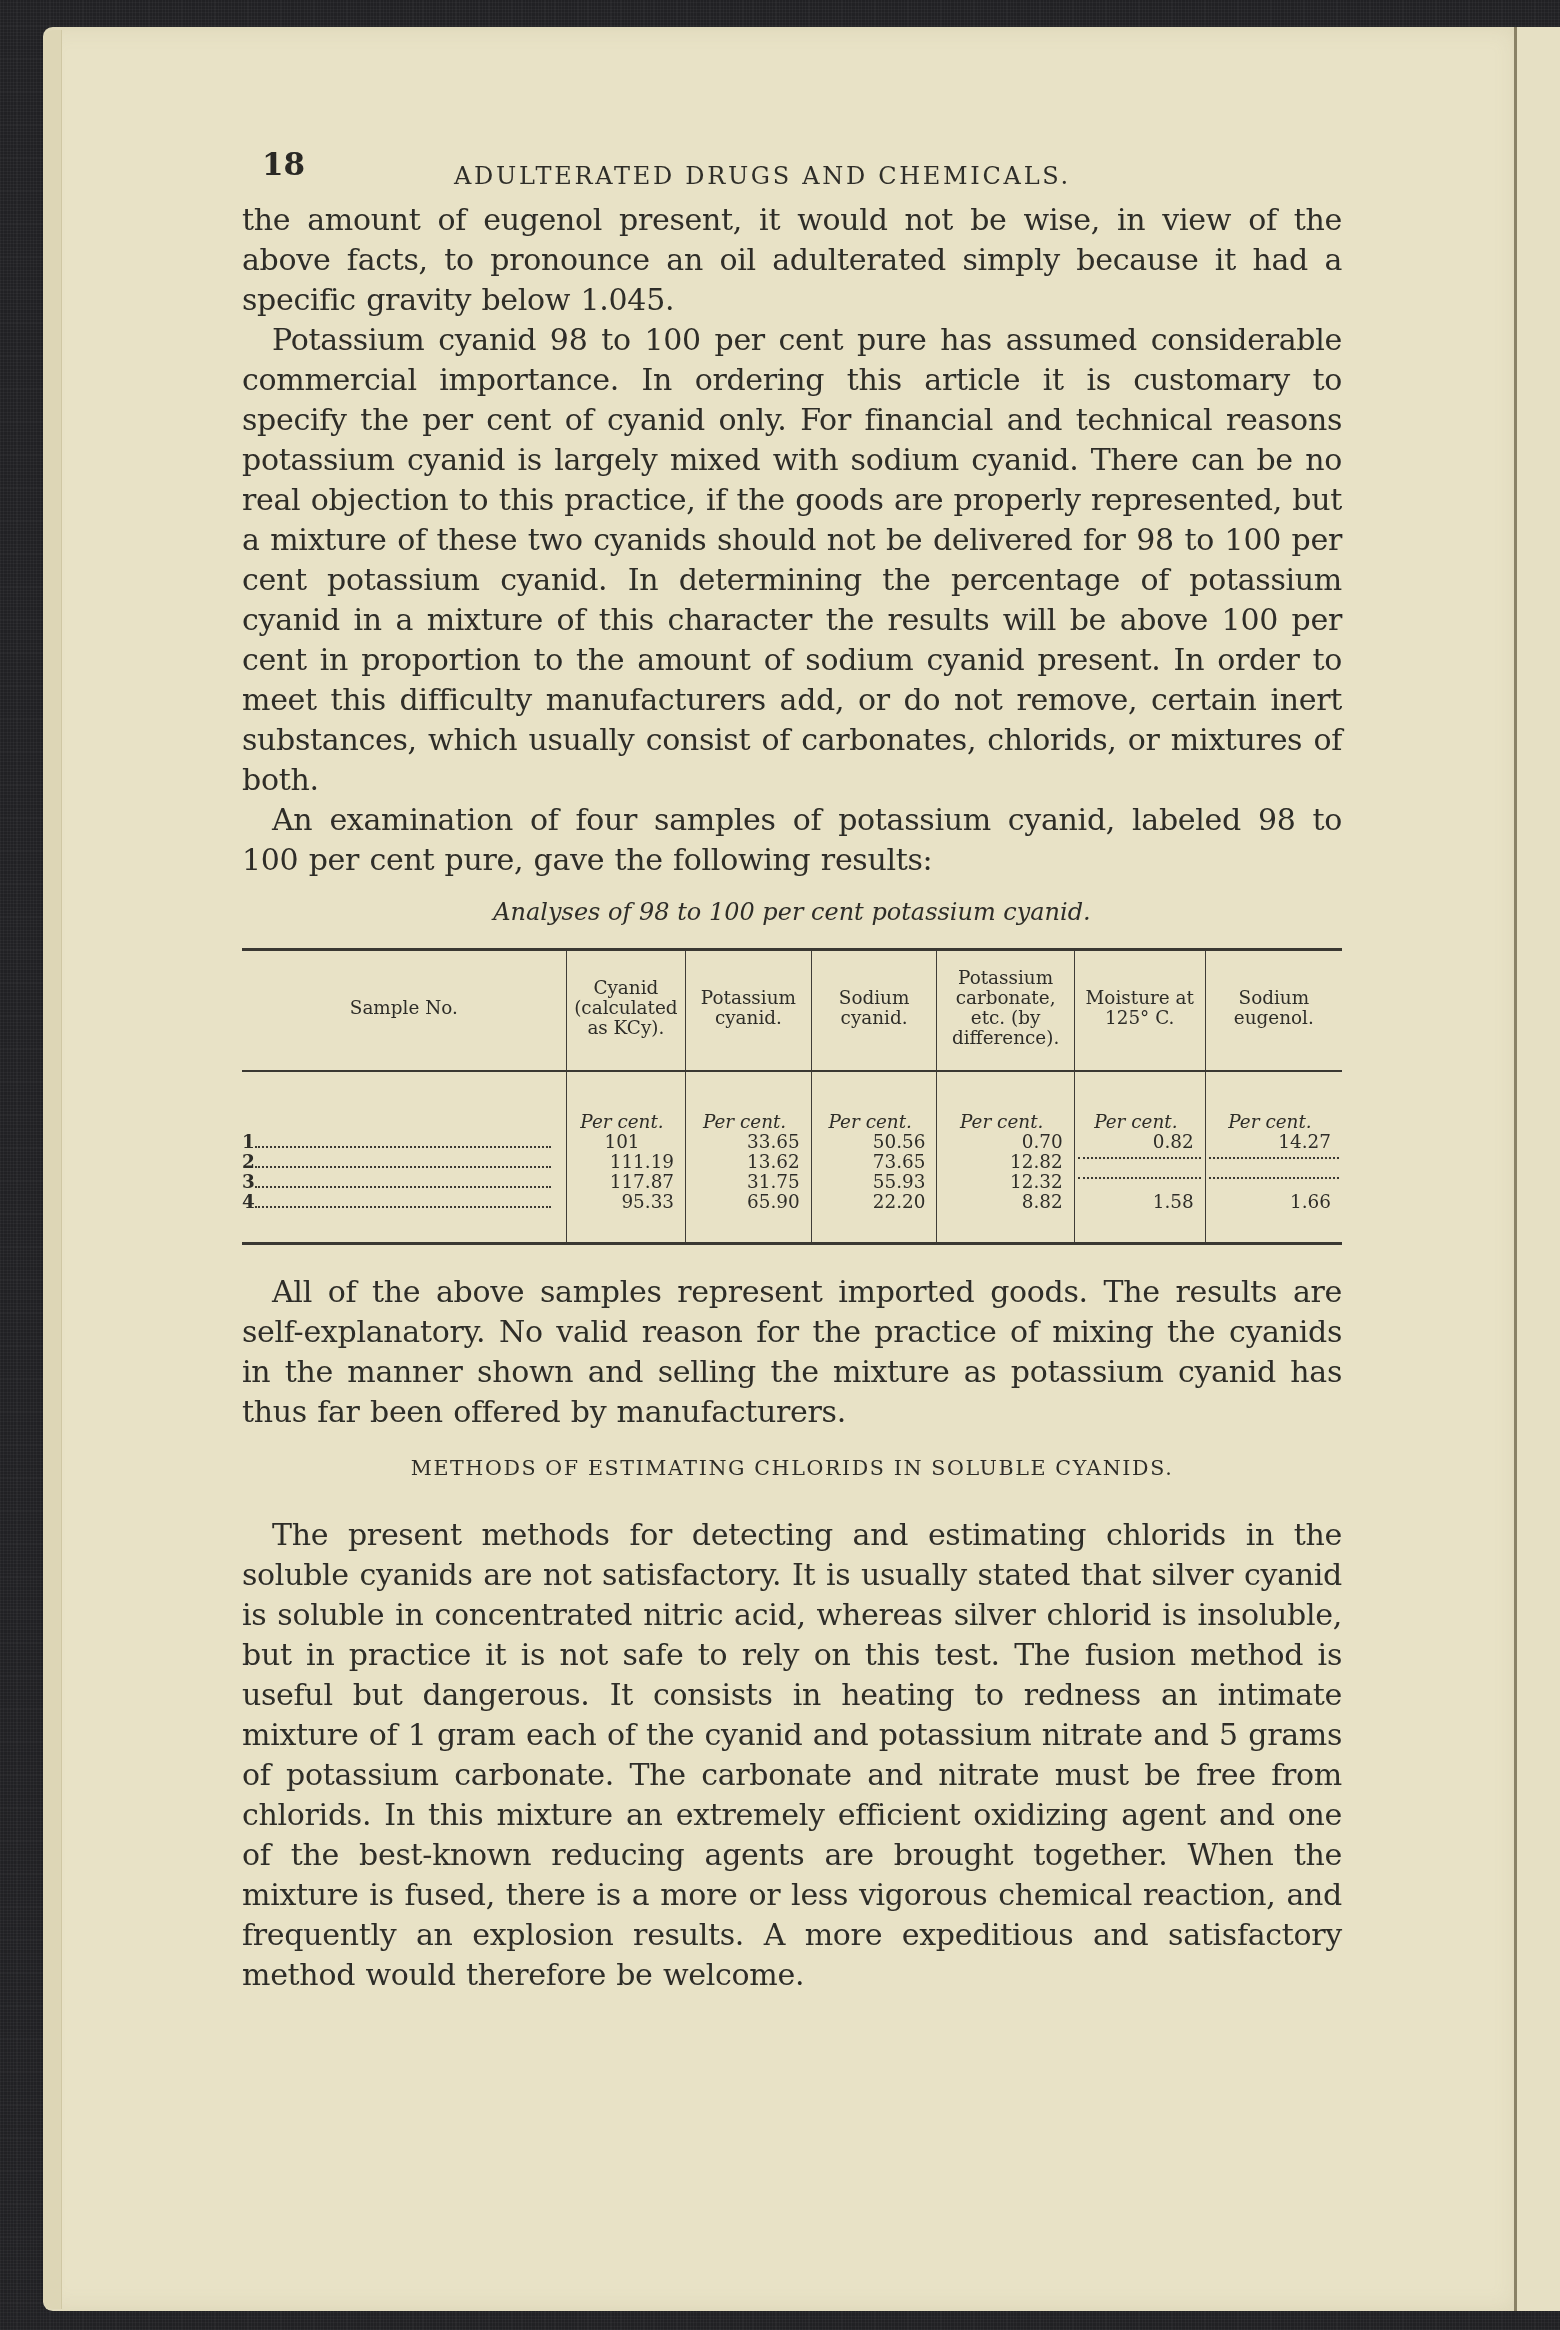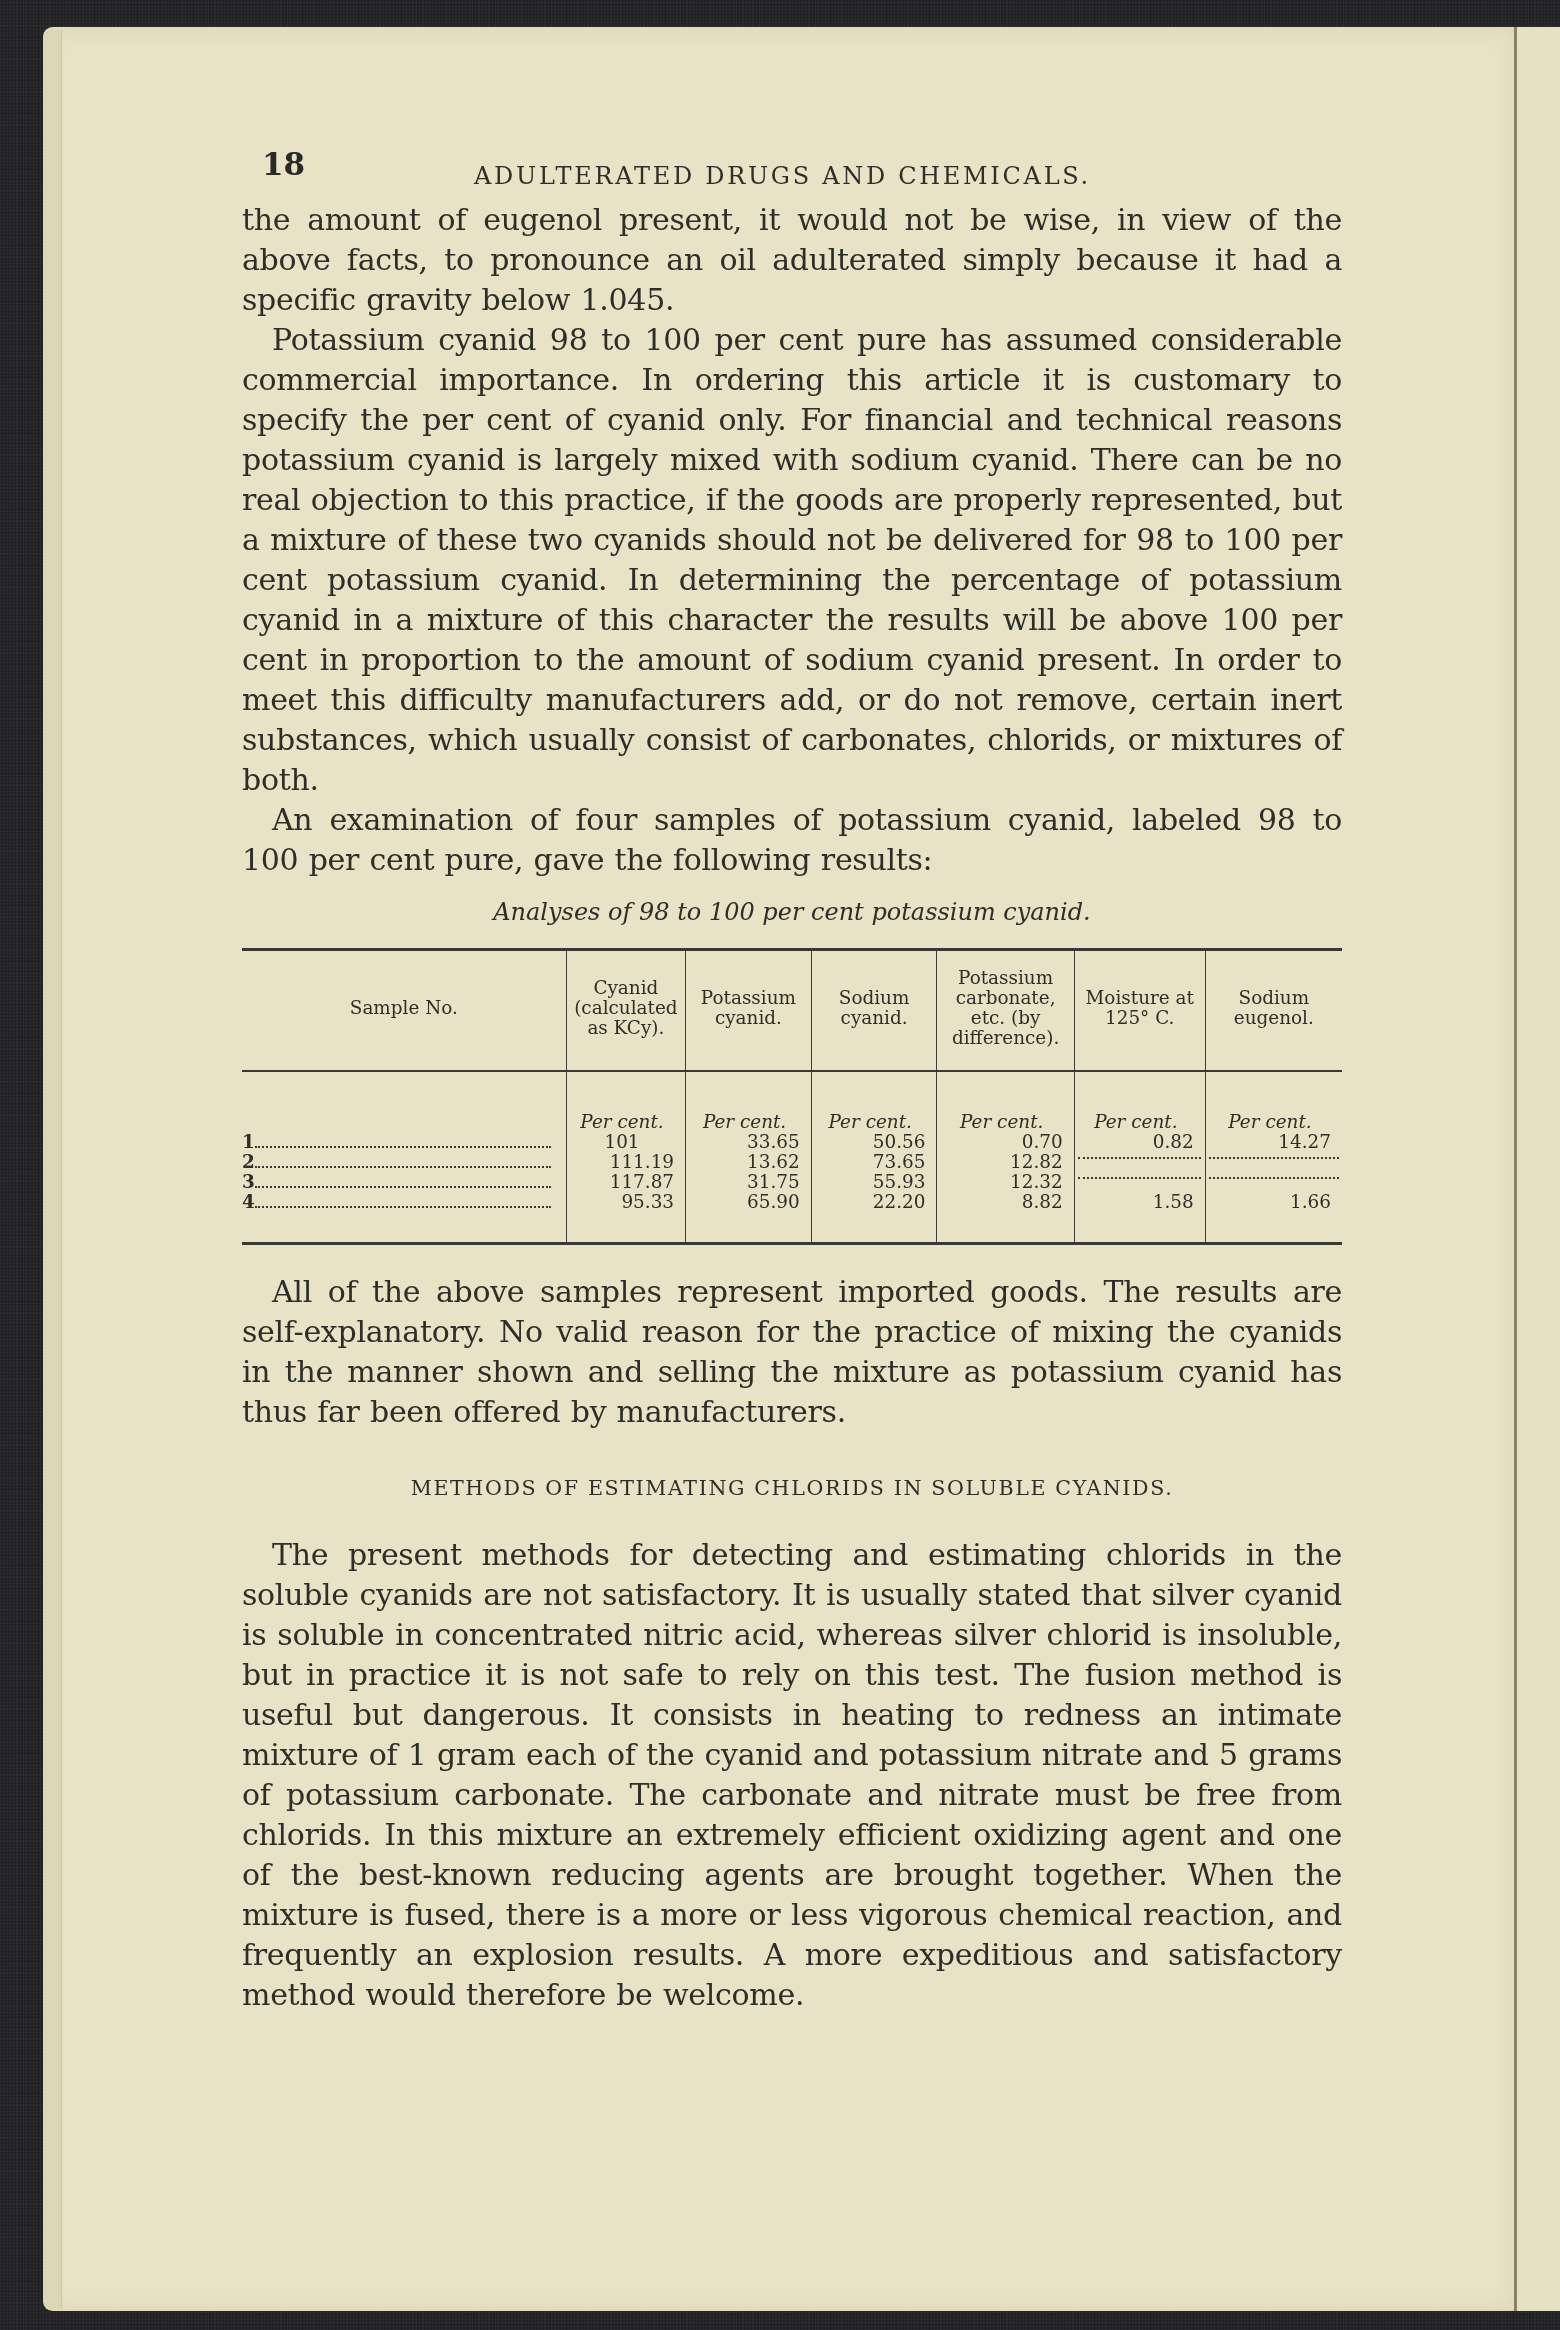--- a/index.html
+++ b/index.html
@@ -57,21 +57,21 @@
   }
   .page-number {
     position: absolute;
     left: 20px; top: 11px;
     font-size: 31px;
     font-weight: bold;
     color: #2a2925;
   }
   .running-title {
     position: absolute;
-    left: 232px; top: 27px;
+    left: 212px; top: 27px;
     font-size: 24px;
     letter-spacing: 2.7px;
     color: #2f2e29;
   }
   p.body {
     margin: 0;
     font-size: 30px;
     line-height: 40px;
     text-align: justify;
     color: #2e2d28;
@@ -134,21 +134,21 @@
   .empty-leader {
     display: block;
     border-bottom: 2.7px dotted #3a3832;
     height: 0.5px;
     margin: 0 -7.6px 7.6px 0;
   }
   .section-heading {
     text-align: center;
     font-size: 20.6px;
     letter-spacing: 1.6px;
-    margin: 44px 0 35px 0;
+    margin: 24px 0 35px 0;
     color: #2e2d28;
   }
   .gap-after-table { height: 27px; }
 </style>
 </head>
 <body>
 
 <div class="backdrop"></div>
 <div class="page"></div>
 <div class="page-edge"></div>

